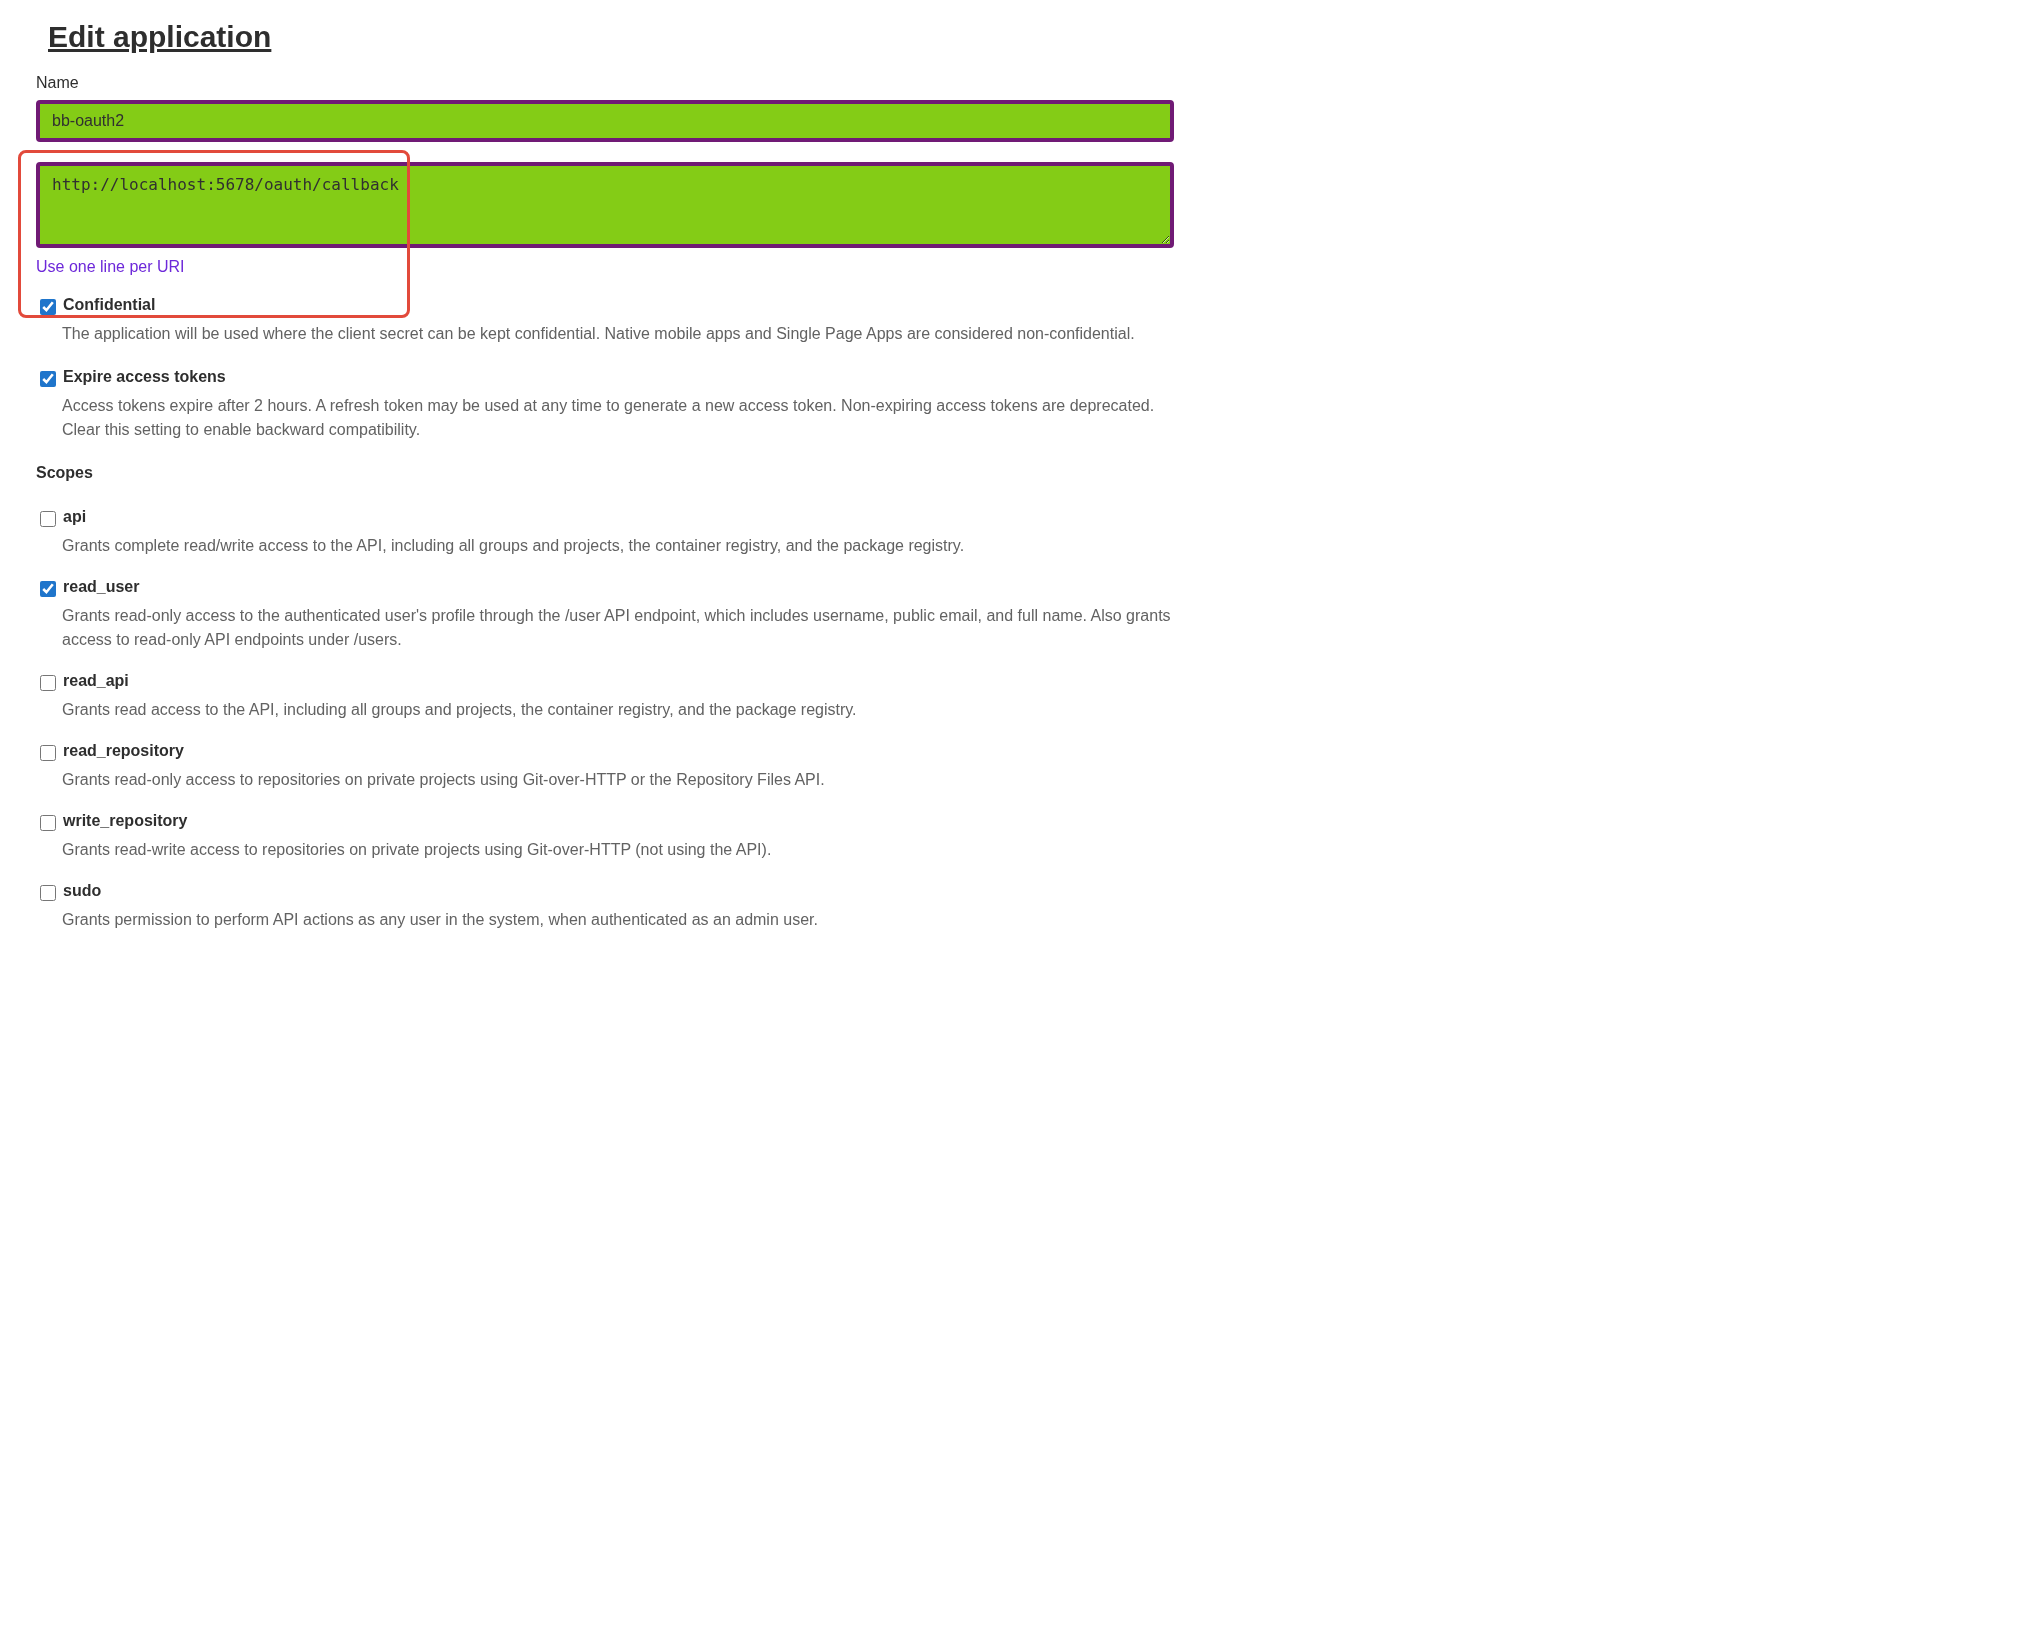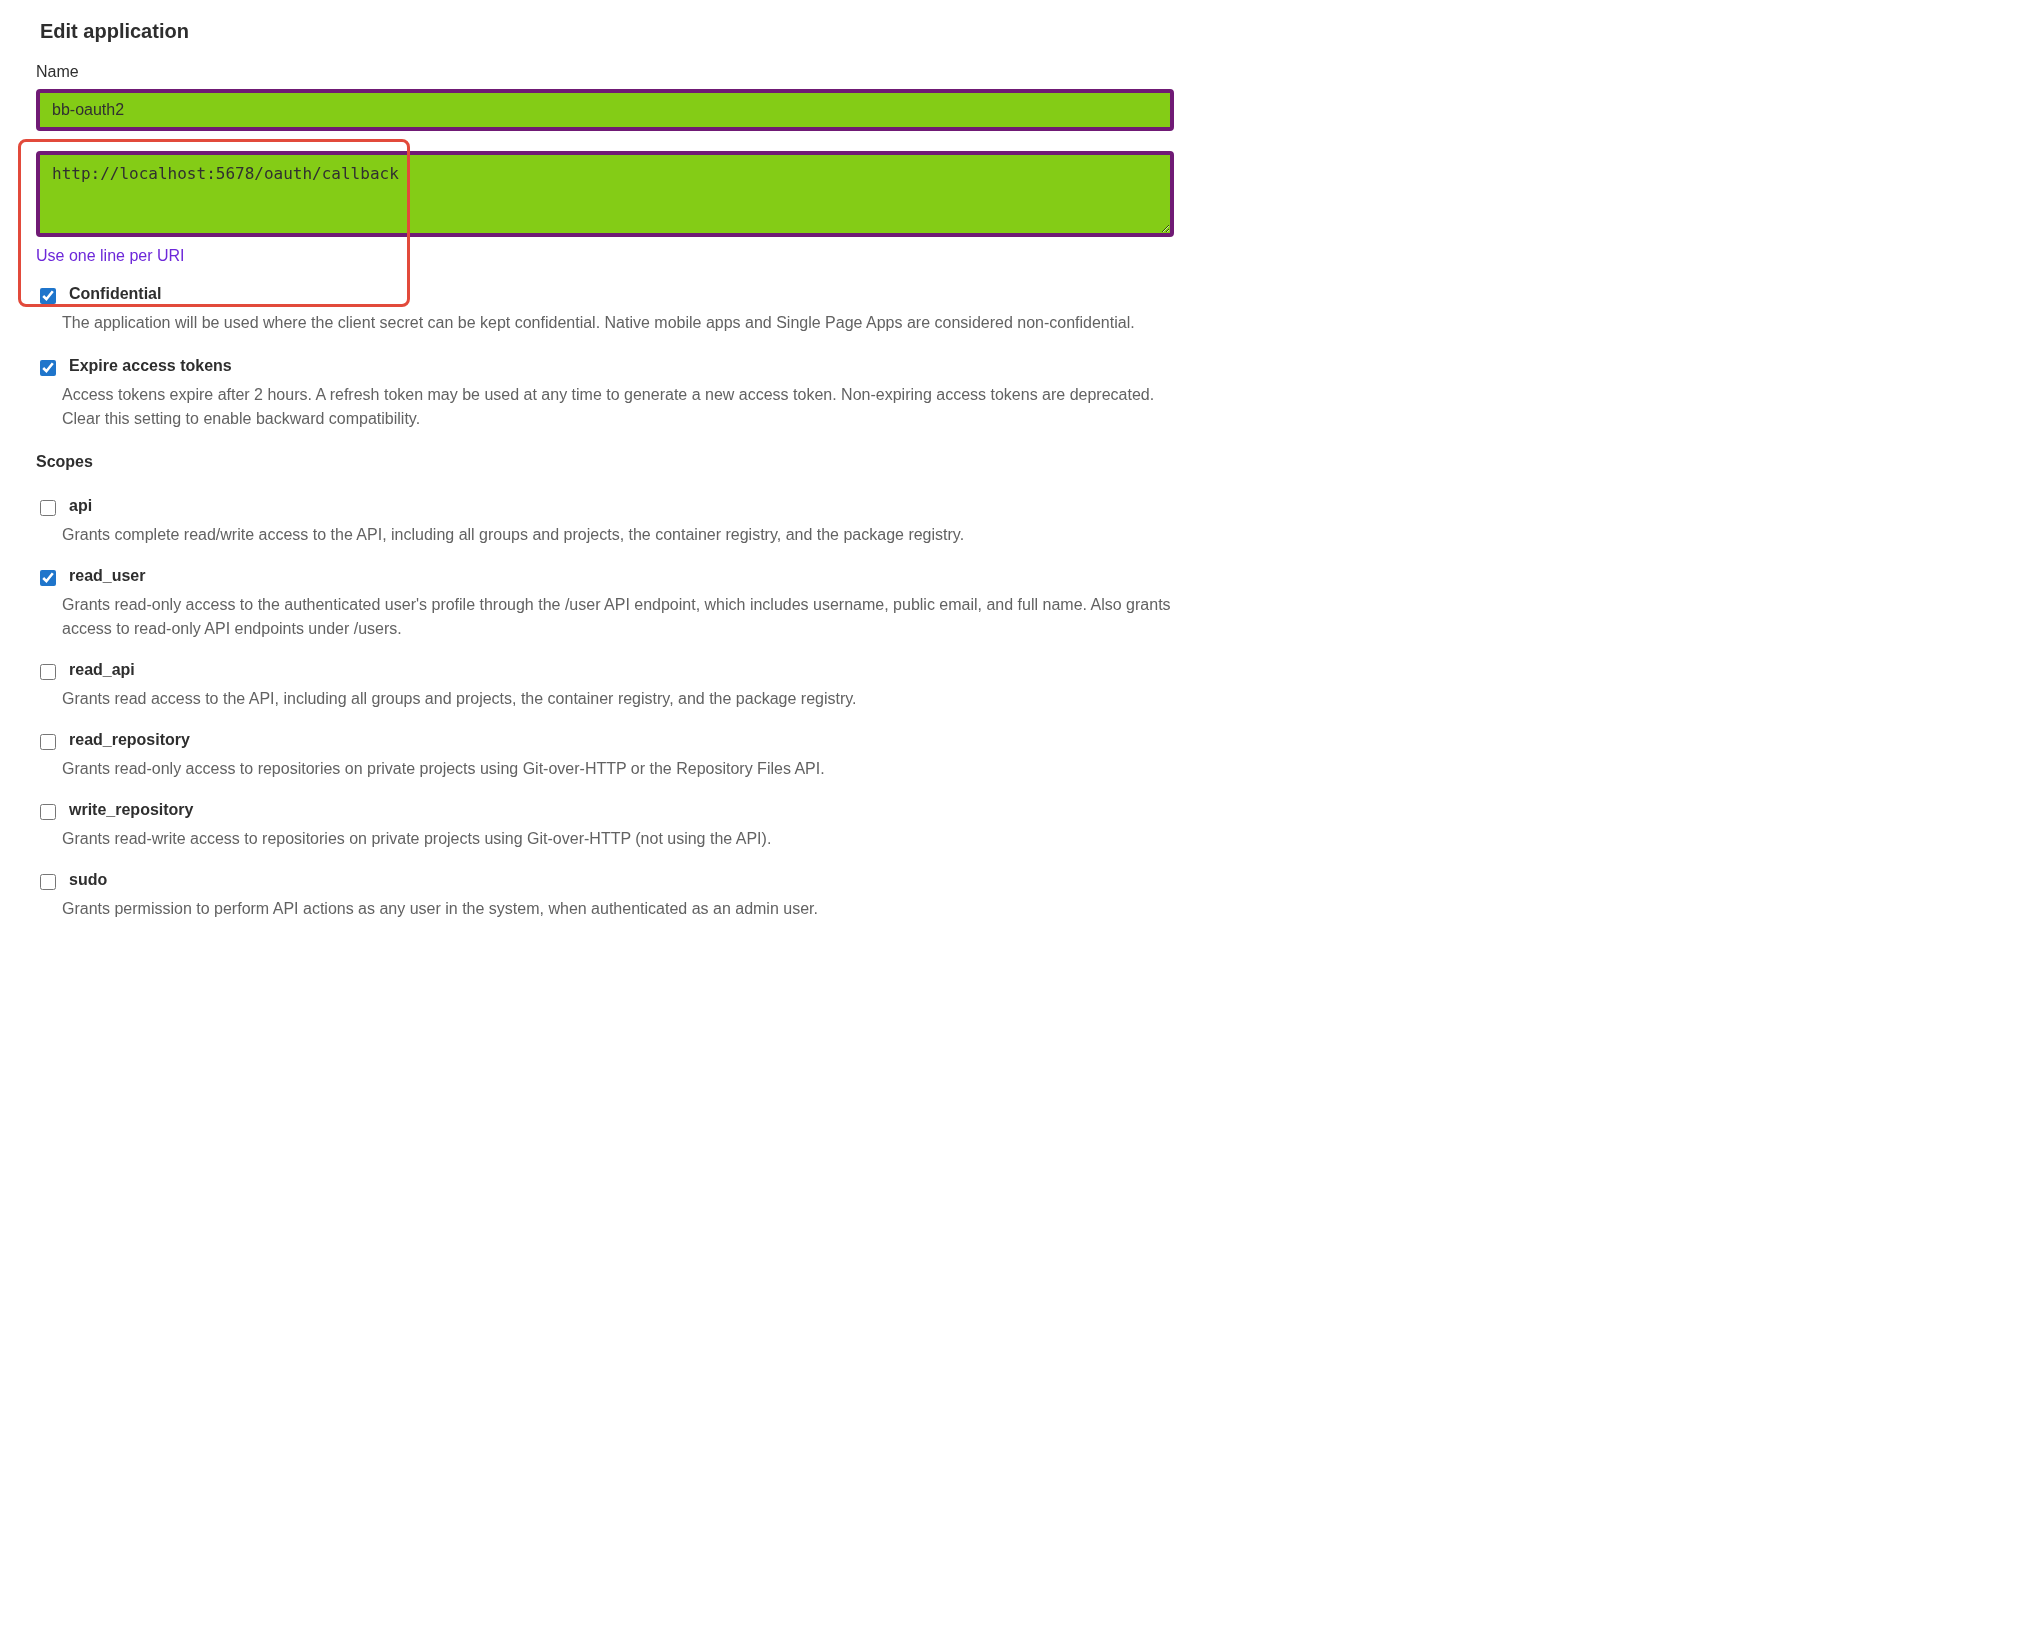--- a/index.html
+++ b/index.html
@@ -9,24 +9,25 @@
     font-family: -apple-system, BlinkMacSystemFont, "Segoe UI", Helvetica, Arial, sans-serif;
     font-size: 16px;
     color: #303030;
     background: #fff;
   }
   .page {
     padding: 20px 36px 40px 36px;
     max-width: 1210px;
   }
   h2.page-title {
-    font-size: 20px;
+    font-size: 30px;
     font-weight: 600;
-    margin: 0 0 20px 4px;
+    margin: 0 0 20px 12px;
     color: #2e2e2e;
+    text-decoration: underline;
   }
   .form-group { margin-bottom: 20px; }
   .label {
     font-weight: 400;
     font-size: 16px;
     color: #2e2e2e;
     margin-bottom: 8px;
     display: block;
   }
   .text-input {
@@ -58,21 +59,21 @@
     height: 168px;
     border: 3px solid #e24a3b;
     border-radius: 8px;
     pointer-events: none;
     z-index: 5;
   }
 
   .checkbox-row {
     display: flex;
     align-items: flex-start;
-    gap: 10px;
+    gap: 4px;
     margin-bottom: 4px;
   }
   .checkbox-row input[type="checkbox"] {
     width: 16px; height: 16px;
     margin-top: 3px;
     accent-color: #1f75cb;
     flex-shrink: 0;
   }
   .checkbox-label {
     font-weight: 600;

